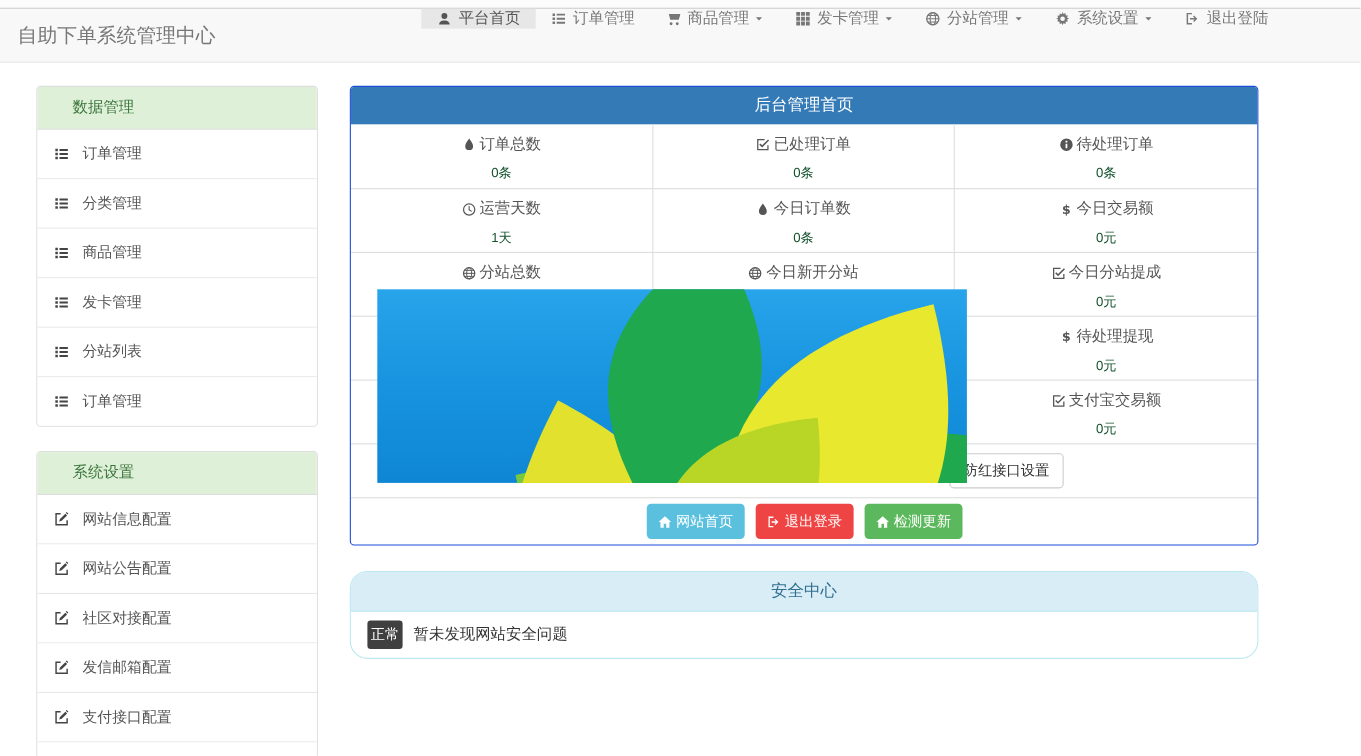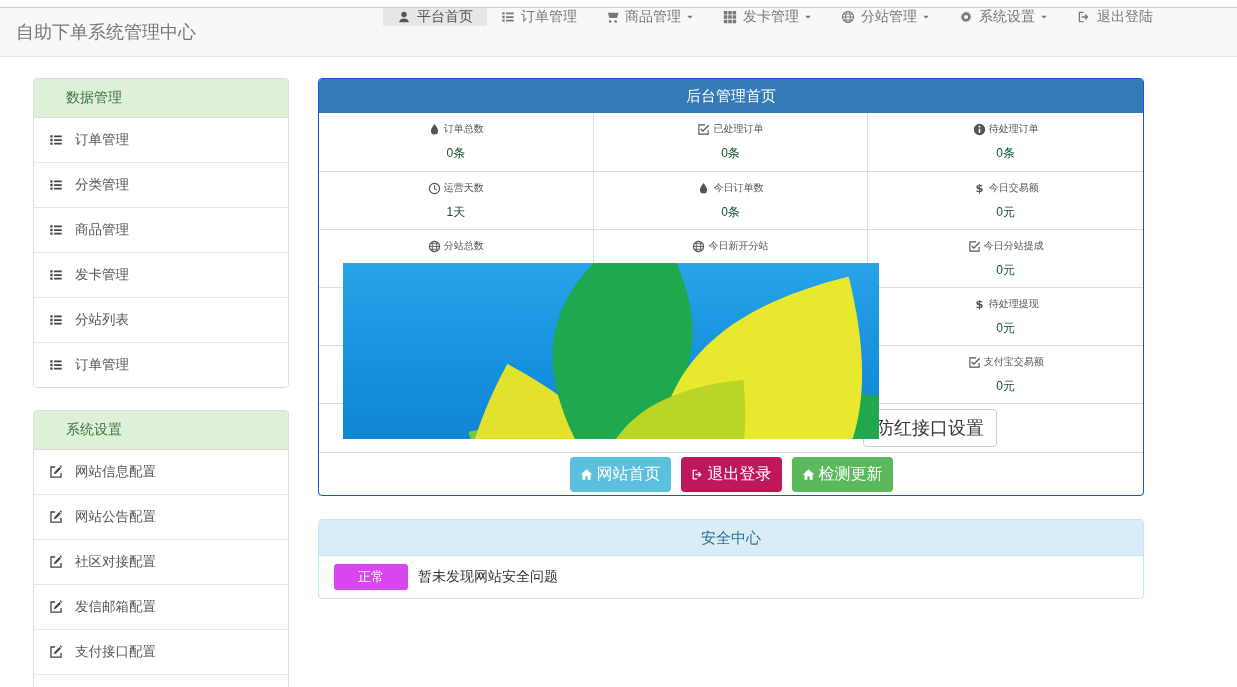--- a/index.html
+++ b/index.html
@@ -52,58 +52,58 @@
   .main-col { width: 826px; flex: 0 0 826px; }
   .panel-primary { border: 1px solid #1d4ed8; border-radius: 4px; position: relative; overflow: hidden; background: #fff; }
   .panel-primary-heading {
     background: #337ab7; color: #fff; text-align: center;
     font-size: 15px; height: 34px; line-height: 34px;
   }
   .stats-grid { display: grid; grid-template-columns: 1fr 1fr 1fr; }
   .stat-cell { height: 58px; text-align: center; padding-top: 9px; border-top: 1px solid #ddd; }
   .stats-grid .stat-cell:nth-child(-n+3) { border-top: none; }
   .stats-grid .stat-cell:not(:nth-child(3n)) { border-right: 1px solid #ddd; }
-  .stat-label { display: flex; justify-content: center; align-items: center; gap: 3px; font-size: 10px; color: #555; }
+  .stat-label { display: flex; justify-content: center; align-items: center; gap: 3px; font-size: 14px; color: #555; }
   .stat-value { margin-top: 9px; font-size: 12px; color: #14532d; }
 
   .toolbar-row { position: relative; height: 49px; border-top: 1px solid #ddd; }
   .btn-plain {
     position: absolute; left: 544px; top: 50%; transform: translateY(-50%);
     background: #fff; border: 1px solid #ccc; border-radius: 4px;
-    padding: 6px 12px; font-size: 18px; color: #333; cursor: pointer;
+    padding: 6px 12px; font-size: 13px; color: #333; cursor: pointer;
     font-family: inherit; white-space: nowrap;
   }
   .footer-row {
     height: 43px; border-top: 1px solid #ddd;
     display: flex; justify-content: center; align-items: center; gap: 10px;
   }
   .btn {
     display: inline-flex; align-items: center; gap: 4px;
     border: none; border-radius: 4px; padding: 7px 10px;
-    color: #fff; font-size: 16px; cursor: pointer; font-family: inherit; white-space: nowrap;
+    color: #fff; font-size: 13px; cursor: pointer; font-family: inherit; white-space: nowrap;
   }
   .btn-info { background: #5bc0de; }
-  .btn-danger { background: #be185d; text-align: right; }
+  .btn-danger { background: #ef4444; text-align: right; }
   .btn-success { background: #5cb85c; }
 
   
   .banner {
     position: absolute; left: 24px; top: 184px; width: 536px; height: 176px;
     background: linear-gradient(180deg, #28a4eb 0%, #1692de 55%, #0f86d4 100%);
   }
   .banner svg { display: block; width: 536px; height: 176px; }
 
   
-  .panel-info-box { margin-top: 23px; border: 1px solid #bce8f1; border-radius: 4px; overflow: hidden; background: #fff; }
+  .panel-info-box { margin-top: 23px; border: 1px solid #bce8f1; border-radius: 16px; overflow: hidden; background: #fff; }
   .panel-info-heading {
     background: #d9edf7; color: #31708f; text-align: center;
     font-size: 15px; height: 36px; line-height: 36px; border-bottom: 1px solid #bce8f1;
   }
   .panel-info-body { display: flex; align-items: center; gap: 10px; padding: 9px 15px; height: 42px; }
-  .badge-ok { background: #d946ef; color: #fff; border-radius: 3px; padding: 4px 24px; font-size: 13px; }
+  .badge-ok { background: #404040; color: #fff; border-radius: 3px; padding: 4px 3px; font-size: 13px; }
   .status-text { font-size: 14px; color: #333; }
 </style>
 </head>
 <body>
 
 <svg width="0" height="0" style="position:absolute" aria-hidden="true">
   <defs>
     <symbol id="i-user" viewBox="0 0 16 16">
         <path d="M8 8.2a3.1 3.1 0 1 0 0-6.2 3.1 3.1 0 0 0 0 6.2zM2.5 14c0-2.6 2.5-4.2 5.5-4.2s5.5 1.6 5.5 4.2z"></path>
       </symbol>

